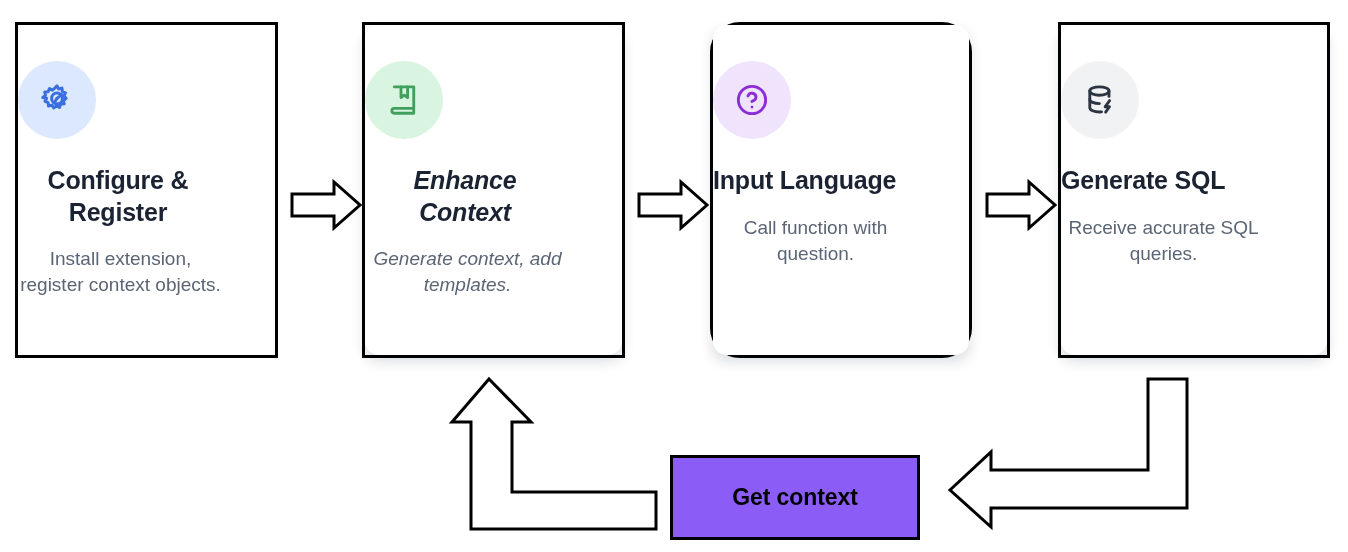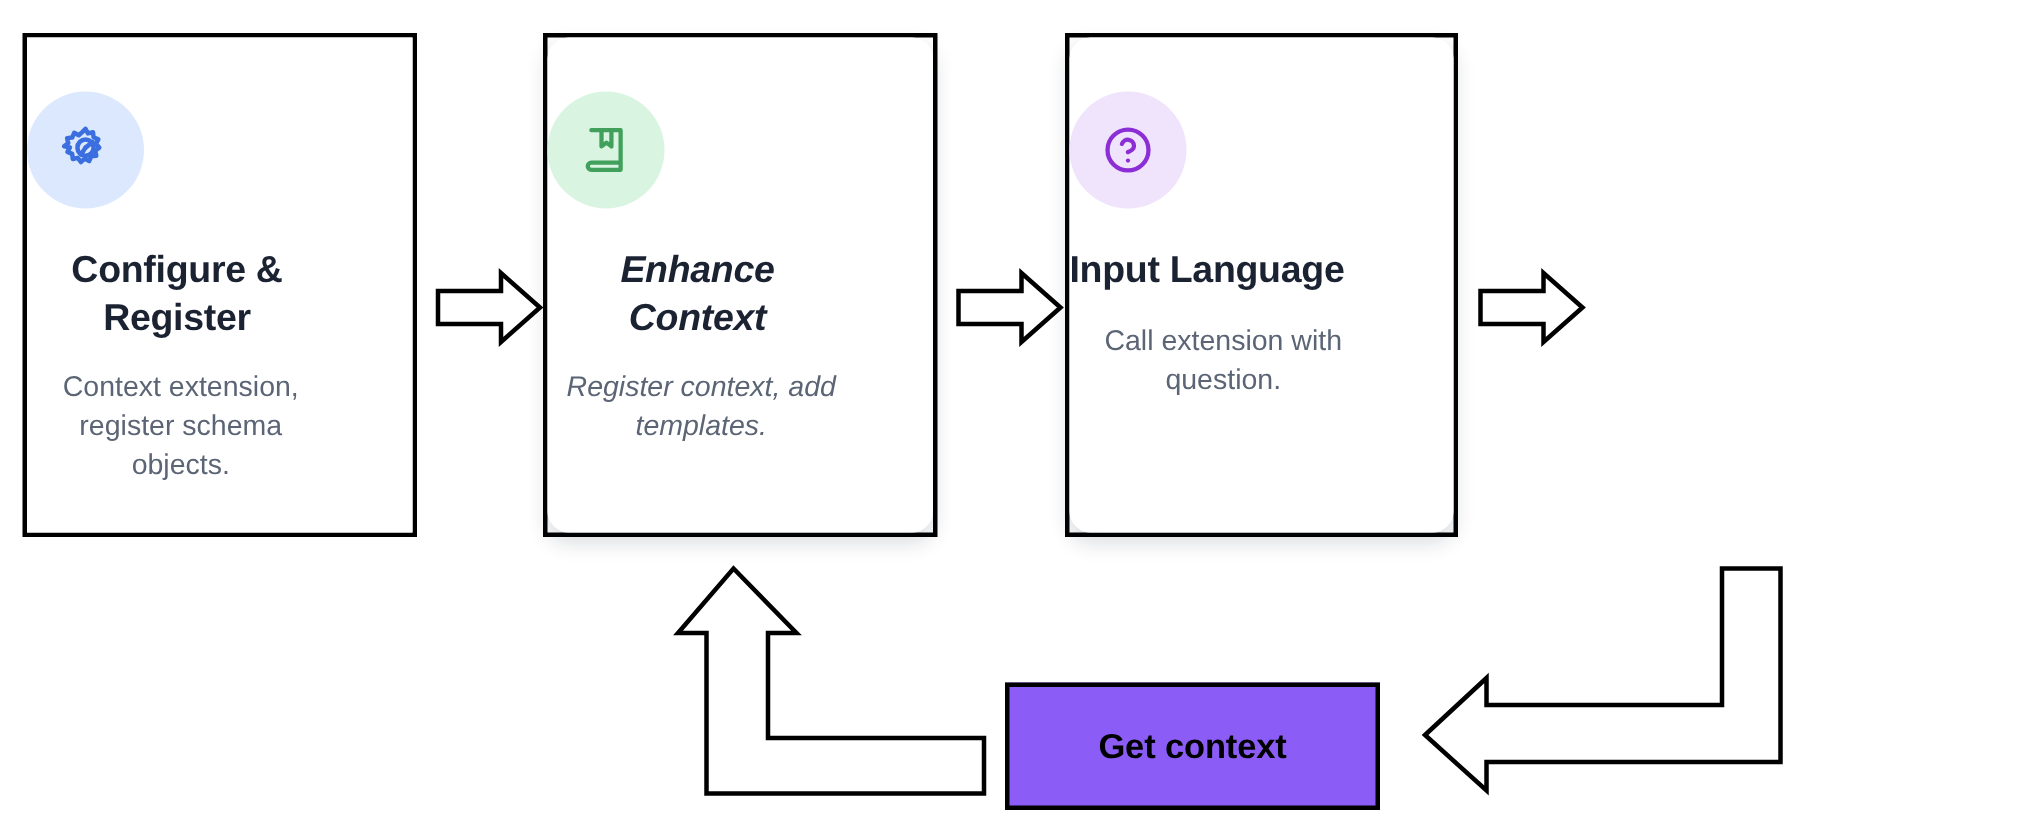--- a/index.html
+++ b/index.html
@@ -131,73 +131,90 @@
         <span>
           <svg width="38" height="38" viewBox="0 0 24 24" fill="none" stroke="#3b6fe0" stroke-width="1.9" stroke-linecap="round" stroke-linejoin="round">
             <path d="M12 3.1l1.05 1.9 2.1-.5.25 2.15 2.0.85-1.05 1.9 1.45 1.6-1.75 1.3.5 2.1-2.15.25-.85 2.0-1.9-1.05-1.6 1.45-1.3-1.75-2.1.5-.25-2.15-2.0-.85 1.05-1.9L3.0 10.4l1.75-1.3-.5-2.1 2.15-.25.85-2.0 1.9 1.05L10.75 4.35z"></path>
             <circle cx="12" cy="11" r="3.4"></circle>
             <path d="M12 11 L15.0 8.6"></path>
             <path d="M12 11 L10.1 13.9"></path>
           </svg>
         </span>
       </div>
       <div class="card-title">Configure &amp; Register</div>
-      <div class="card-desc">Context extension, register schema objects.</div>
+      <div class="card-desc">Install extension, register context objects.</div>
     </div>
   </div>
 
   <div class="connector" style="left:288px;">
     <svg width="76" height="54" viewBox="0 0 76 54">
       <polygon points="4,16 46,16 46,4 72,27 46,50 46,38 4,38" fill="#ffffff" stroke="#000000" stroke-width="3" stroke-linejoin="miter"></polygon>
     </svg>
   </div>
 
   <div class="card soft" style="left:362px; width:263px;font-style:italic;">
     <div class="card-inner">
       <div class="icon-badge" style="background:#d9f4e0;">
         <span>
           <svg width="36" height="36" viewBox="0 0 24 24" fill="none" stroke="#41a05c" stroke-width="1.9" stroke-linecap="round" stroke-linejoin="round">
             <path d="M5.5 3.2h13v17.6h-13a1.6 1.6 0 0 1 0-3.2h13"></path>
             <path d="M10 3.2v7.2l2.2-1.7 2.2 1.7V3.2"></path>
           </svg>
         </span>
       </div>
       <div class="card-title">Enhance Context</div>
-      <div class="card-desc">Register context, add templates.</div>
+      <div class="card-desc">Generate context, add templates.</div>
     </div>
   </div>
 
   <div class="connector" style="left:635px;">
     <svg width="76" height="54" viewBox="0 0 76 54">
       <polygon points="4,16 46,16 46,4 72,27 46,50 46,38 4,38" fill="#ffffff" stroke="#000000" stroke-width="3" stroke-linejoin="miter"></polygon>
     </svg>
   </div>
 
-  <div class="card soft" style="left:710px; width:262px;">
+  <div class="card soft" style="left:710px; width:262px;border-radius:30px;">
     <div class="card-inner">
       <div class="icon-badge" style="background:#f0e3fc;">
         <span>
           <svg width="36" height="36" viewBox="0 0 24 24" fill="none" stroke="#8b2ed6" stroke-width="1.9" stroke-linecap="round" stroke-linejoin="round">
             <circle cx="12" cy="12" r="9.1"></circle>
             <path d="M9.3 9.3a2.75 2.75 0 0 1 5.35.9c0 1.85-2.7 2.75-2.7 2.75"></path>
             <circle cx="12" cy="16.7" r="0.95" fill="#8b2ed6" stroke="none"></circle>
           </svg>
         </span>
       </div>
       <div class="card-title">Input Language</div>
-      <div class="card-desc">Call extension with question.</div>
+      <div class="card-desc">Call function with question.</div>
     </div>
   </div>
 
   <div class="connector" style="left:983px;">
     <svg width="76" height="54" viewBox="0 0 76 54">
       <polygon points="4,16 46,16 46,4 72,27 46,50 46,38 4,38" fill="#ffffff" stroke="#000000" stroke-width="3" stroke-linejoin="miter"></polygon>
     </svg>
   </div>
 
+  <div class="card soft" style="left:1058px; width:272px;">
+    <div class="card-inner">
+      <div class="icon-badge" style="background:#f1f2f4;">
+        <span>
+          <svg width="36" height="36" viewBox="0 0 24 24" fill="none" stroke="#2c3442" stroke-width="1.9" stroke-linecap="round" stroke-linejoin="round">
+            <ellipse cx="11.6" cy="6.0" rx="6.4" ry="2.8"></ellipse>
+            <path d="M5.2 6.0v5.6c0 1.55 2.87 2.8 6.4 2.8"></path>
+            <path d="M18.0 6.0v3.6"></path>
+            <path d="M5.2 11.6v5.6c0 1.55 2.87 2.8 6.4 2.8 .5 0 .98-.025 1.44-.07"></path>
+            <path d="M18.4 12.4l-3.0 4.1h2.9l-2.55 3.6"></path>
+          </svg>
+        </span>
+      </div>
+      <div class="card-title">Generate SQL</div>
+      <div class="card-desc">Receive accurate SQL queries.</div>
+    </div>
+  </div>
 
   <svg id="loop-svg" viewBox="0 0 1348 552">
 
     <polygon class="loop-shape" points="489,379 531,422 512,422 512,492 656,492 656,529 471,529 471,422 452,422"></polygon>
 
     <polygon class="loop-shape" points="950,490 991,452 991,470 1148,470 1148,379 1187,379 1187,508 991,508 991,527"></polygon>
   </svg>
 
   <div id="get-context-box">
     <span id="get-context-label">Get context</span>

